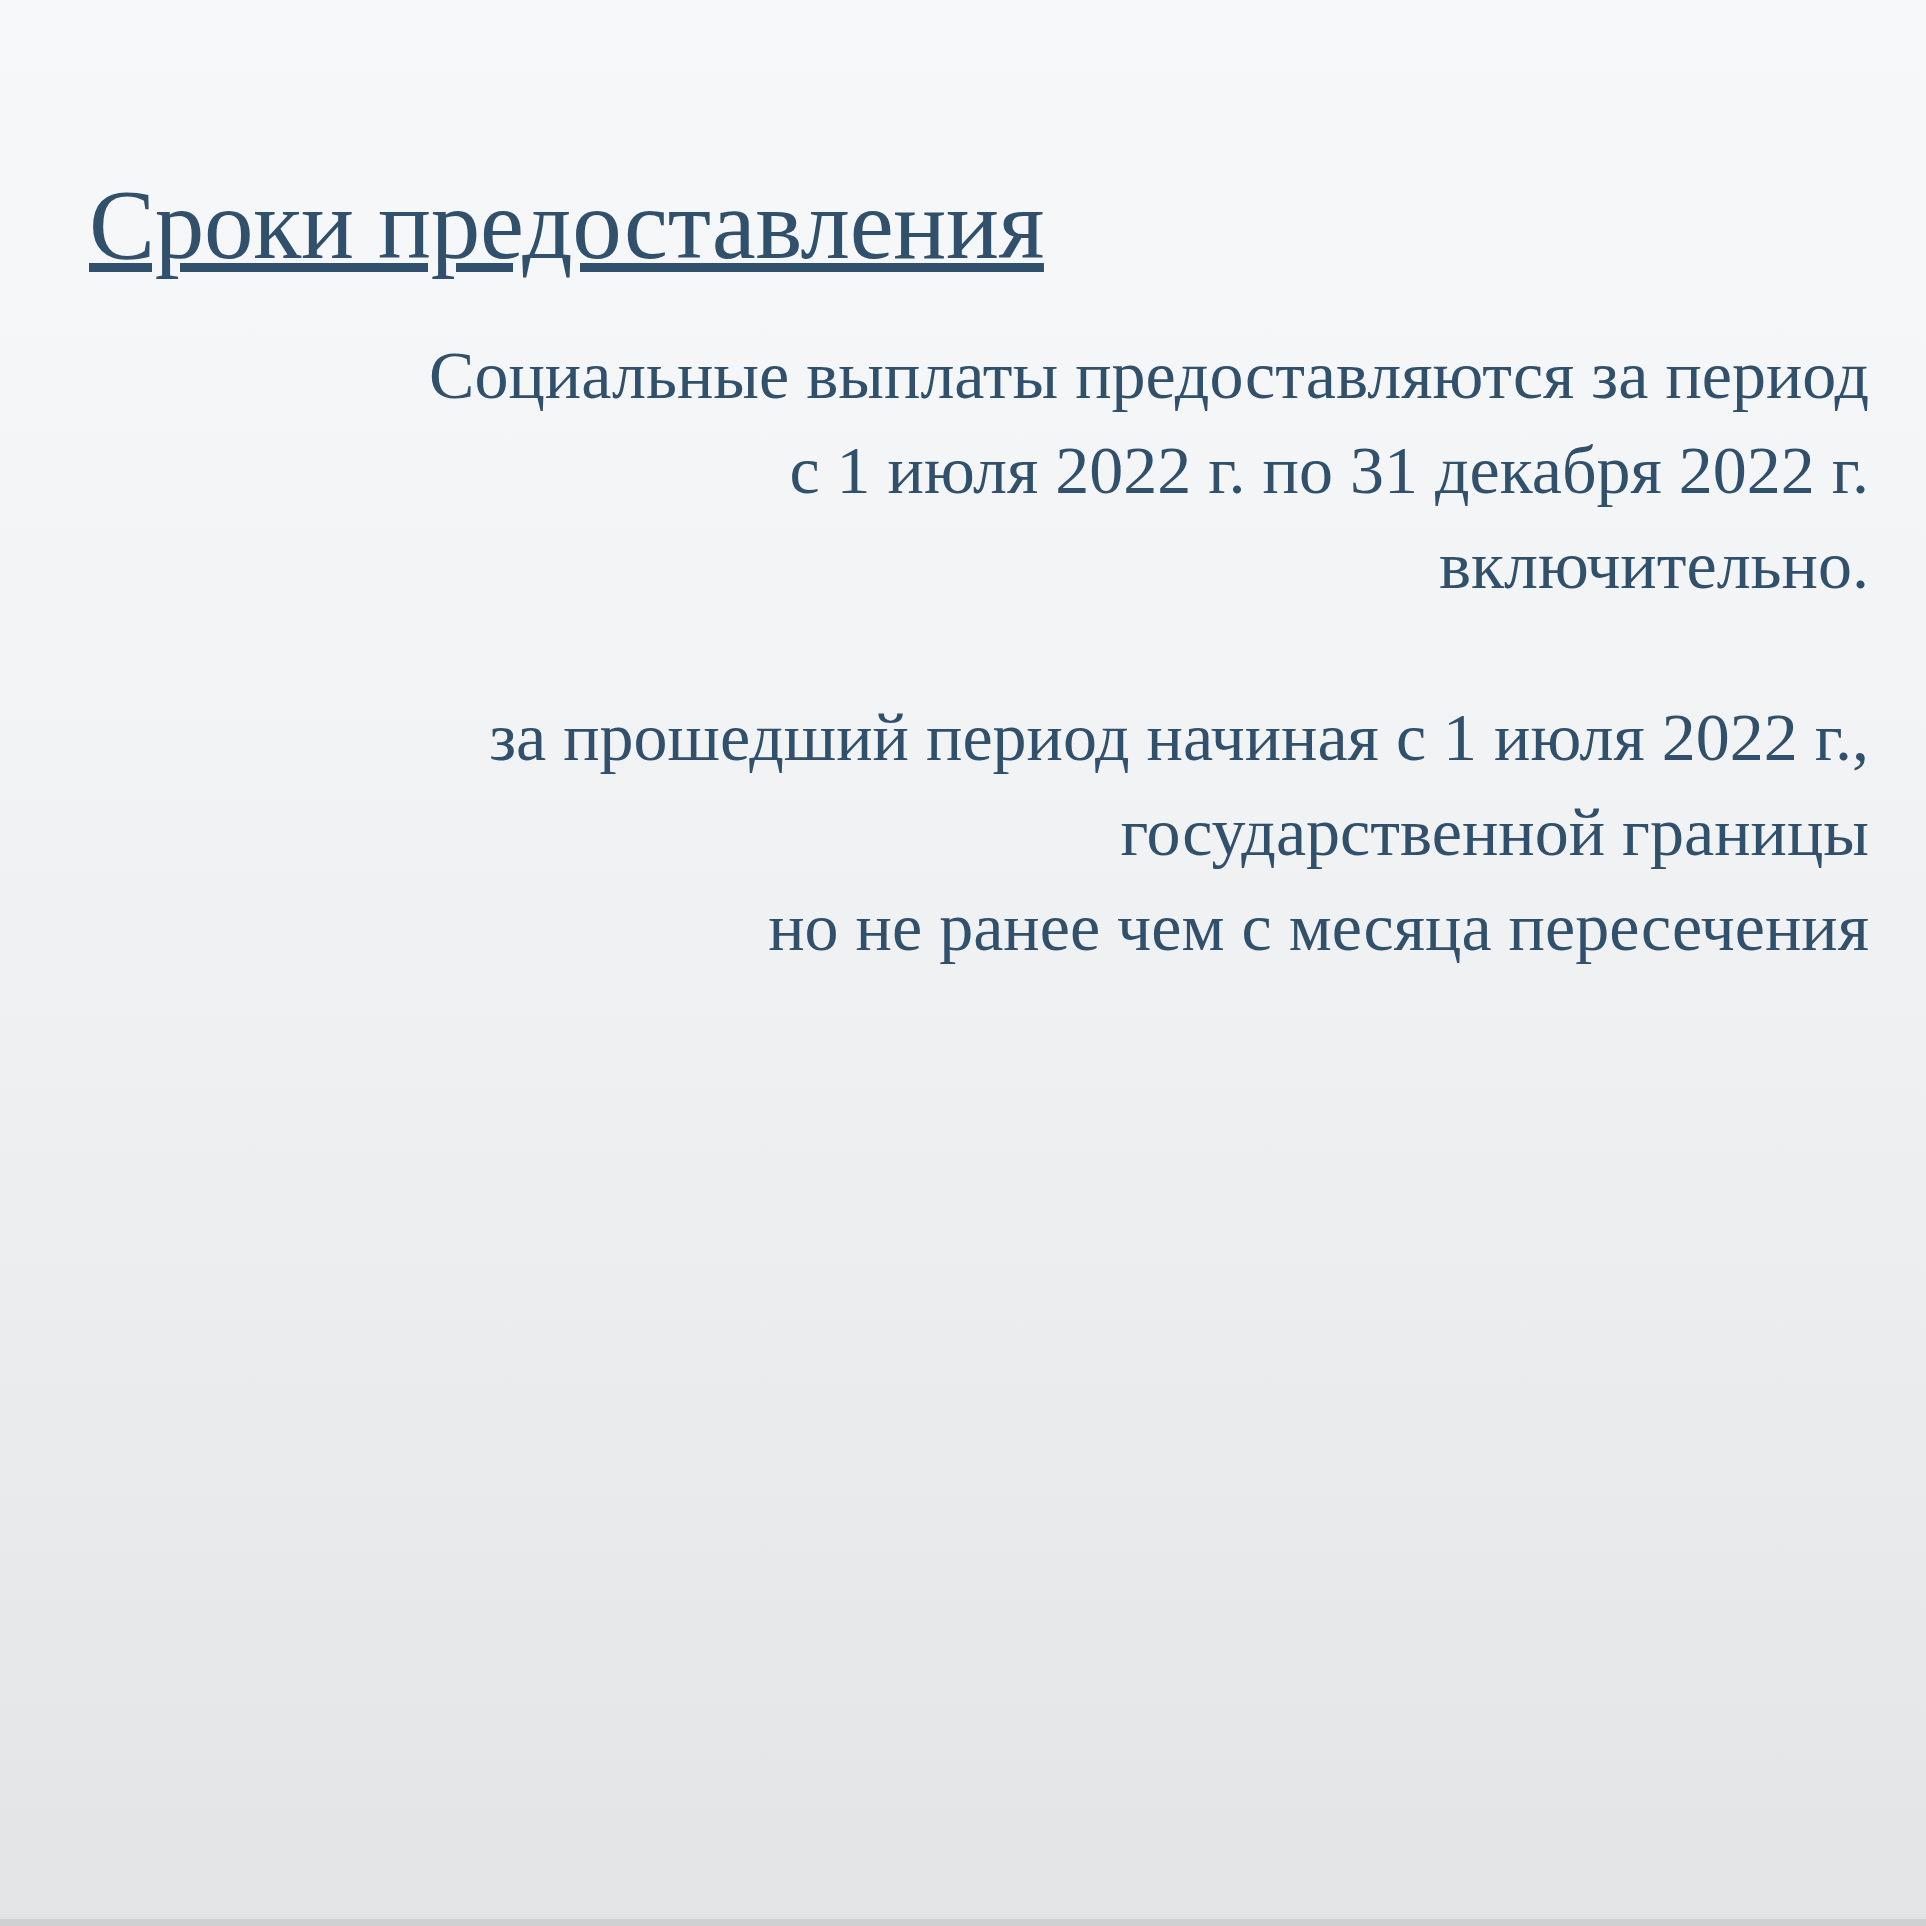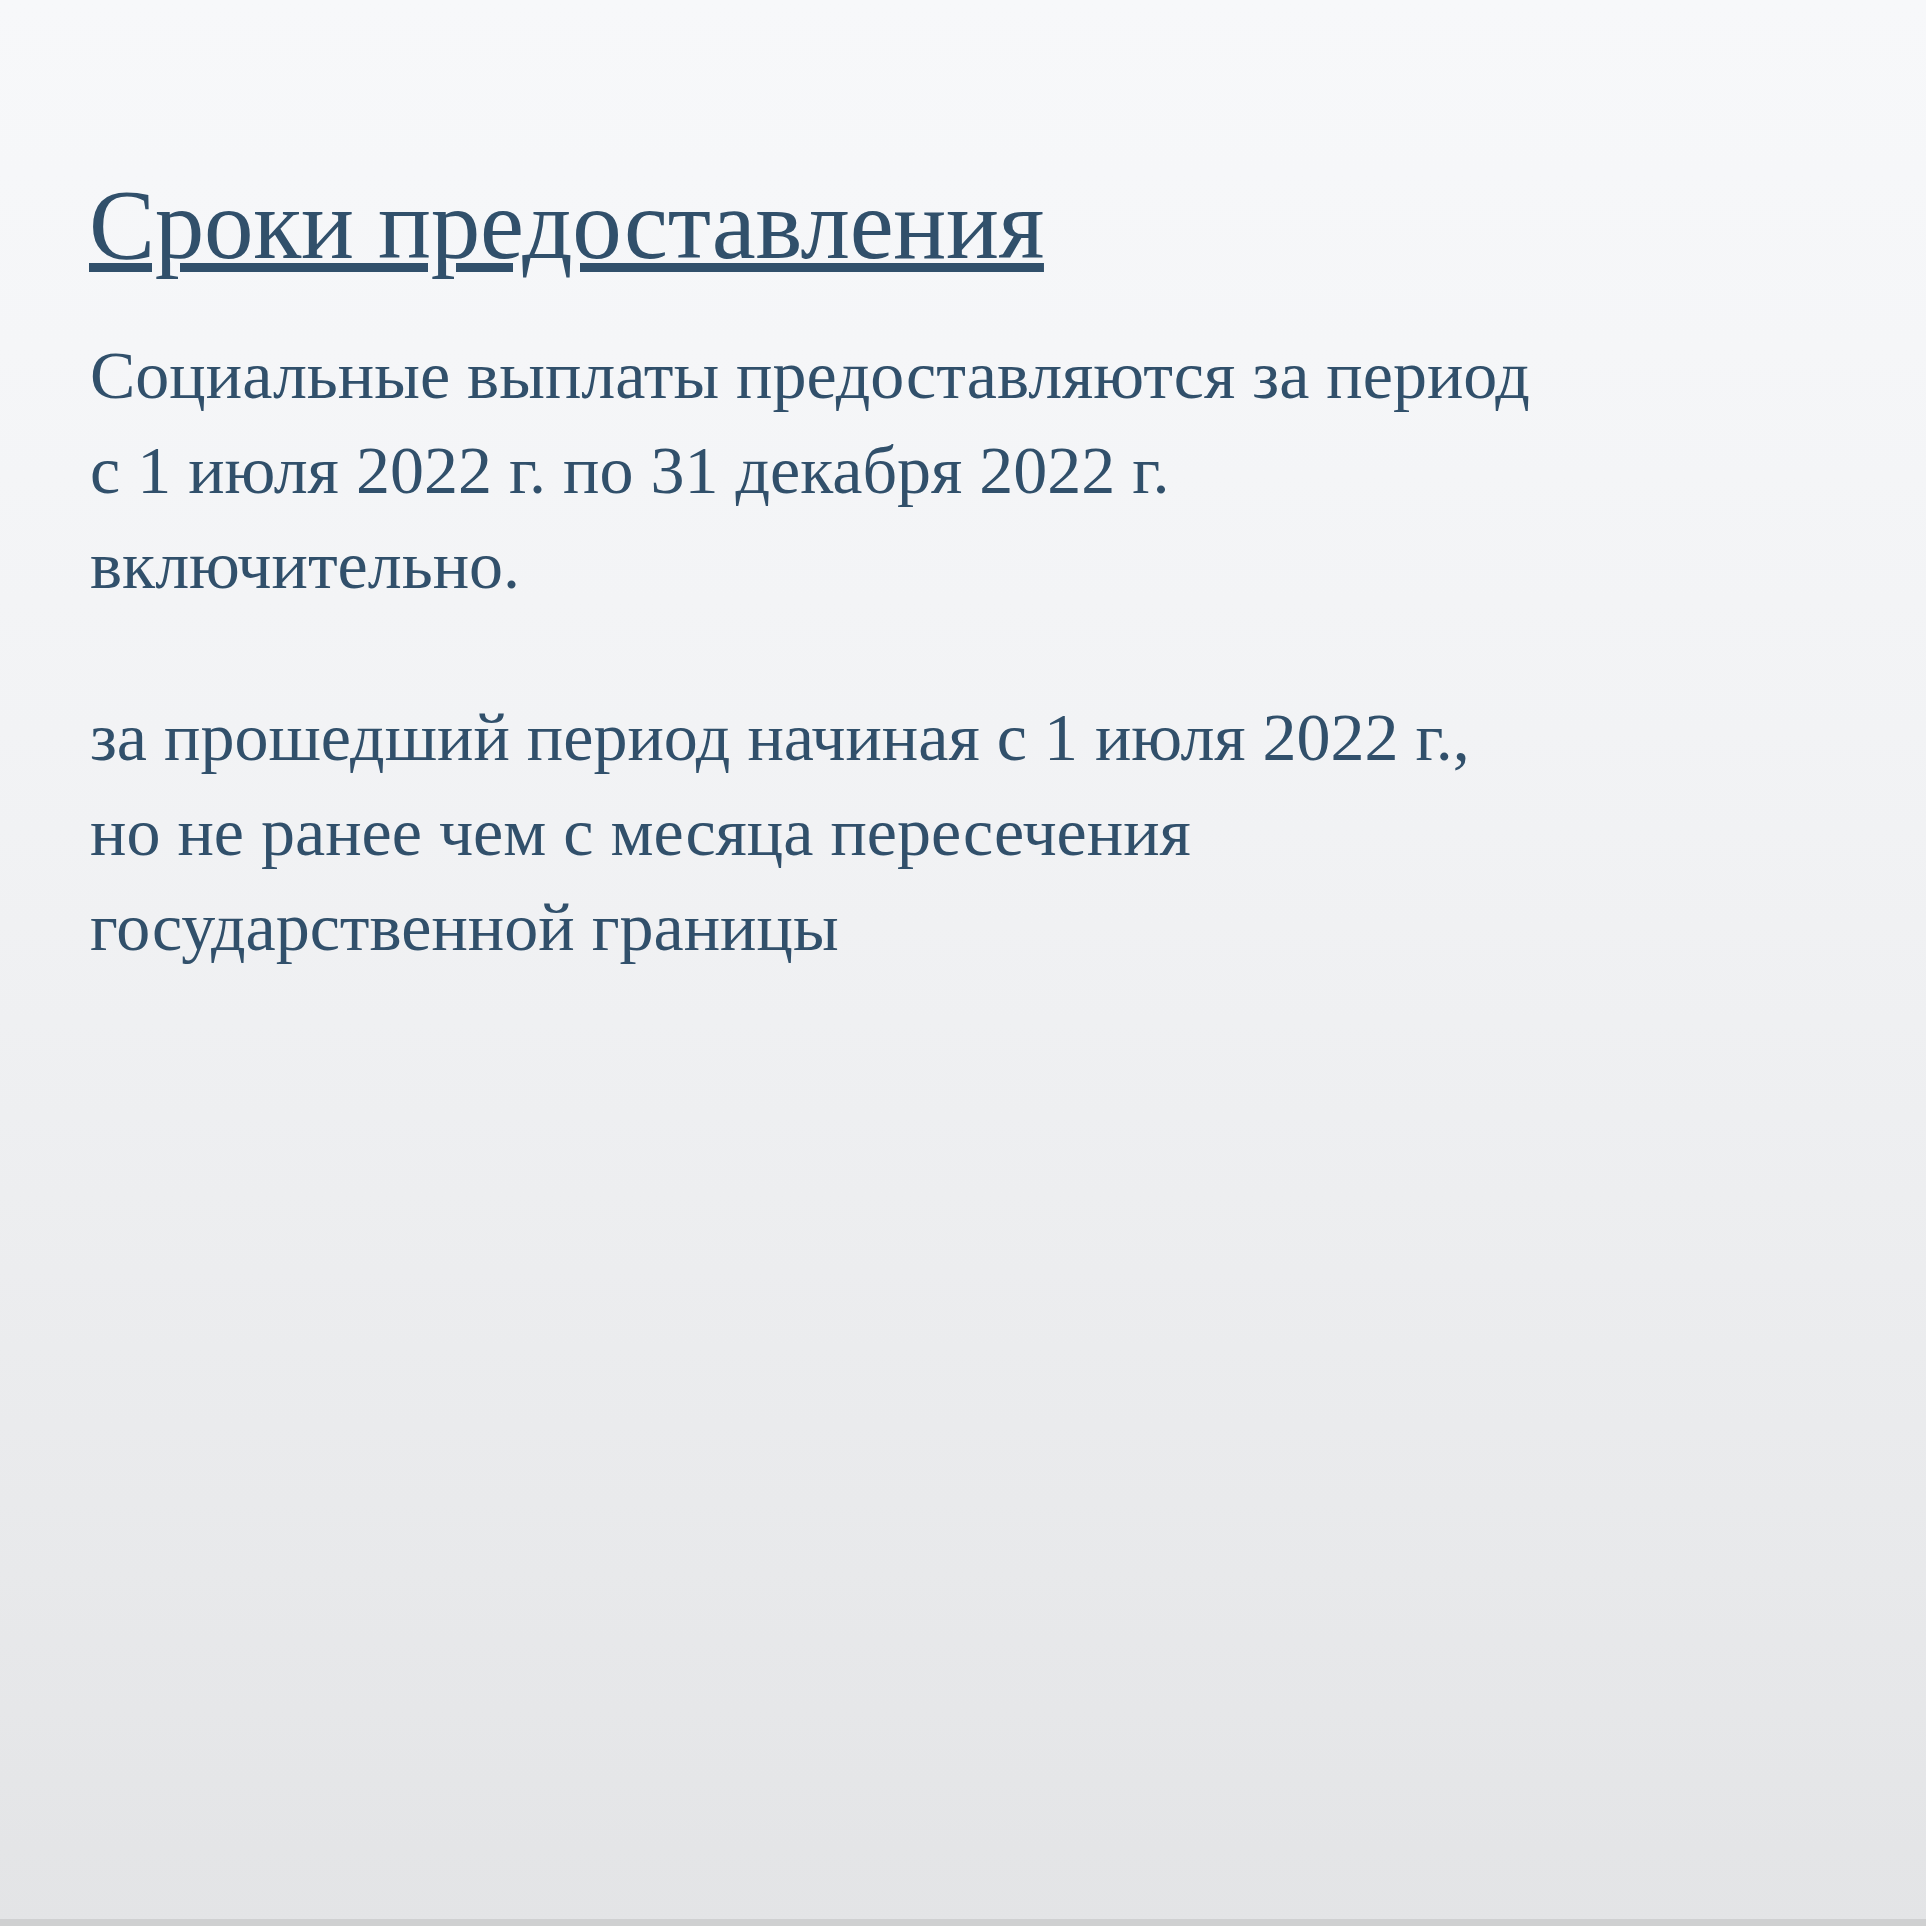--- a/index.html
+++ b/index.html
@@ -65,20 +65,21 @@
     top: 328px;
     width: 1779px;
     color: #31506b;
     font-size: 68px;
     line-height: 95px;
     font-weight: 400;
   }
 
   .para {
     margin: 0;
+    text-align: right;
   }
 
   .para + .para {
     margin-top: 77px;
   }
 
   .line {
     display: block;
     white-space: nowrap;
   }
@@ -94,22 +95,22 @@
 
     <p class="para">
       <span class="line">Социальные выплаты предоставляются за период</span>
       <span class="line">с 1 июля 2022 г. по 31 декабря 2022 г.</span>
       <span class="line">включительно.</span>
     </p>
 
 
     <p class="para">
       <span class="line">за прошедший период начиная с 1 июля 2022 г.,</span>
+      <span class="line">государственной границы</span>
       <span class="line">но не ранее чем с месяца пересечения</span>
-      <span class="line">государственной границы</span>
     </p>
 
   </div>
 
   <div class="bottom-edge"></div>
 
 </div>
 
 
 </body></html>

